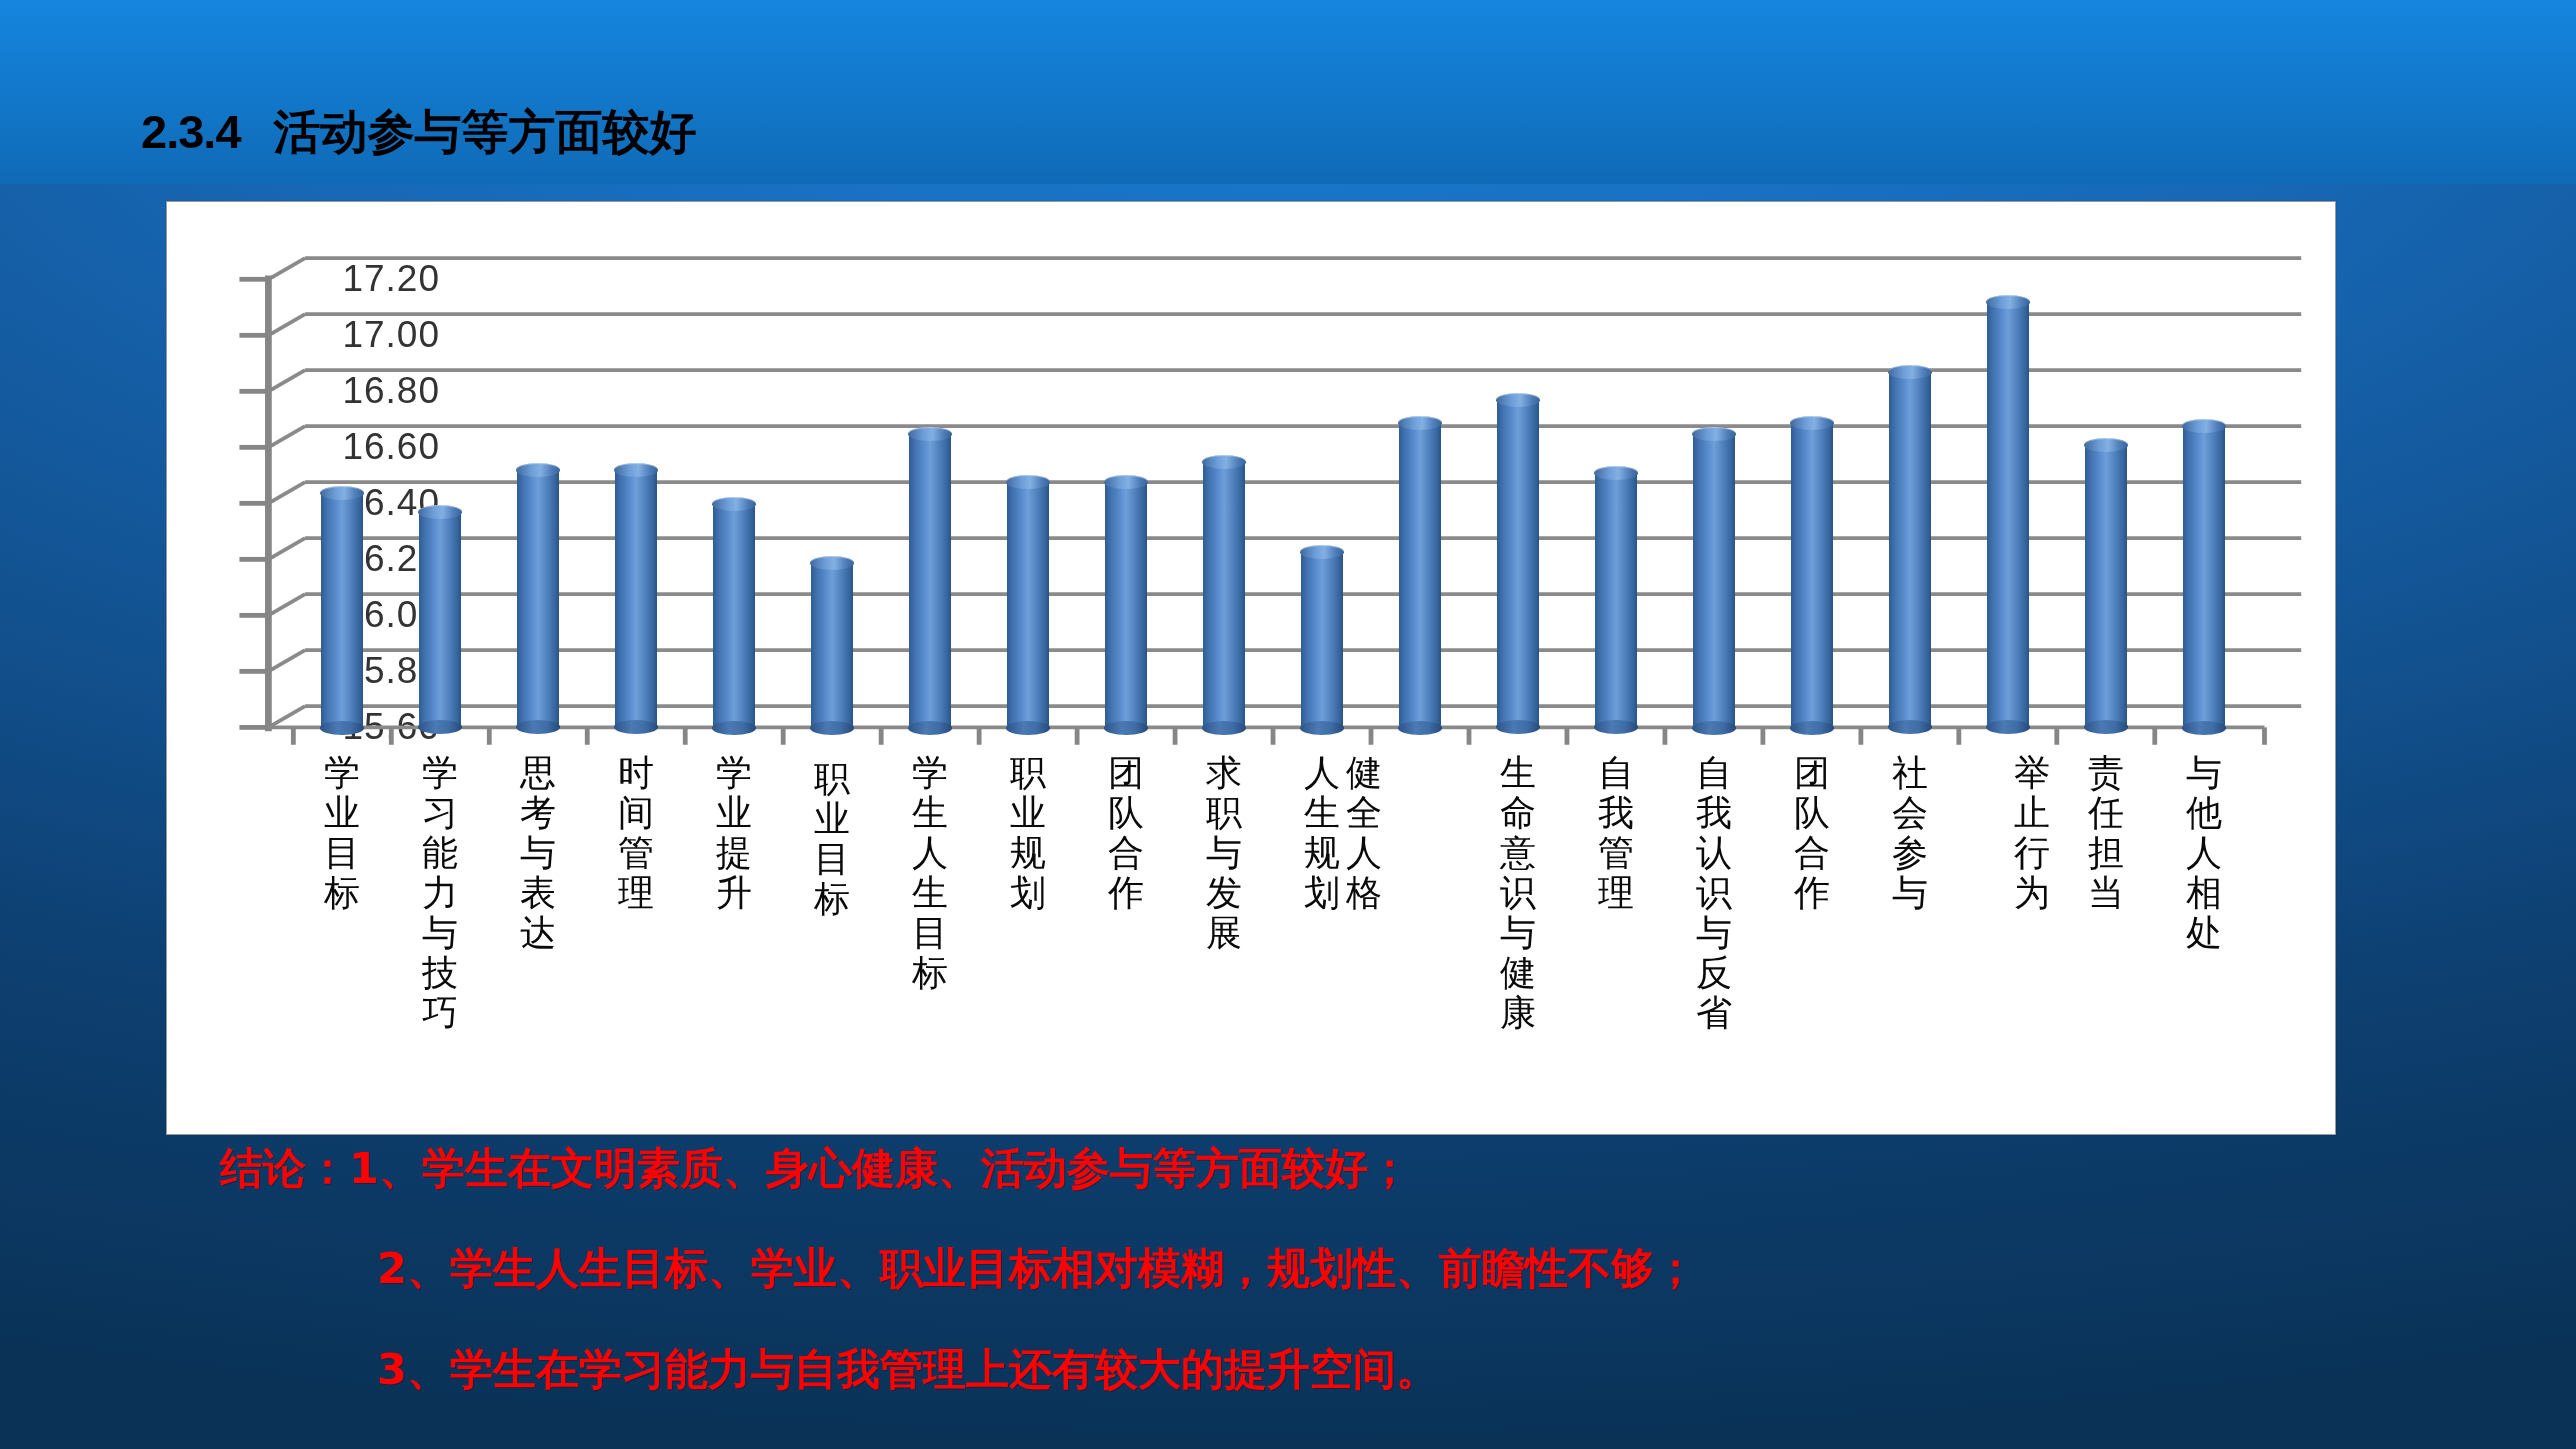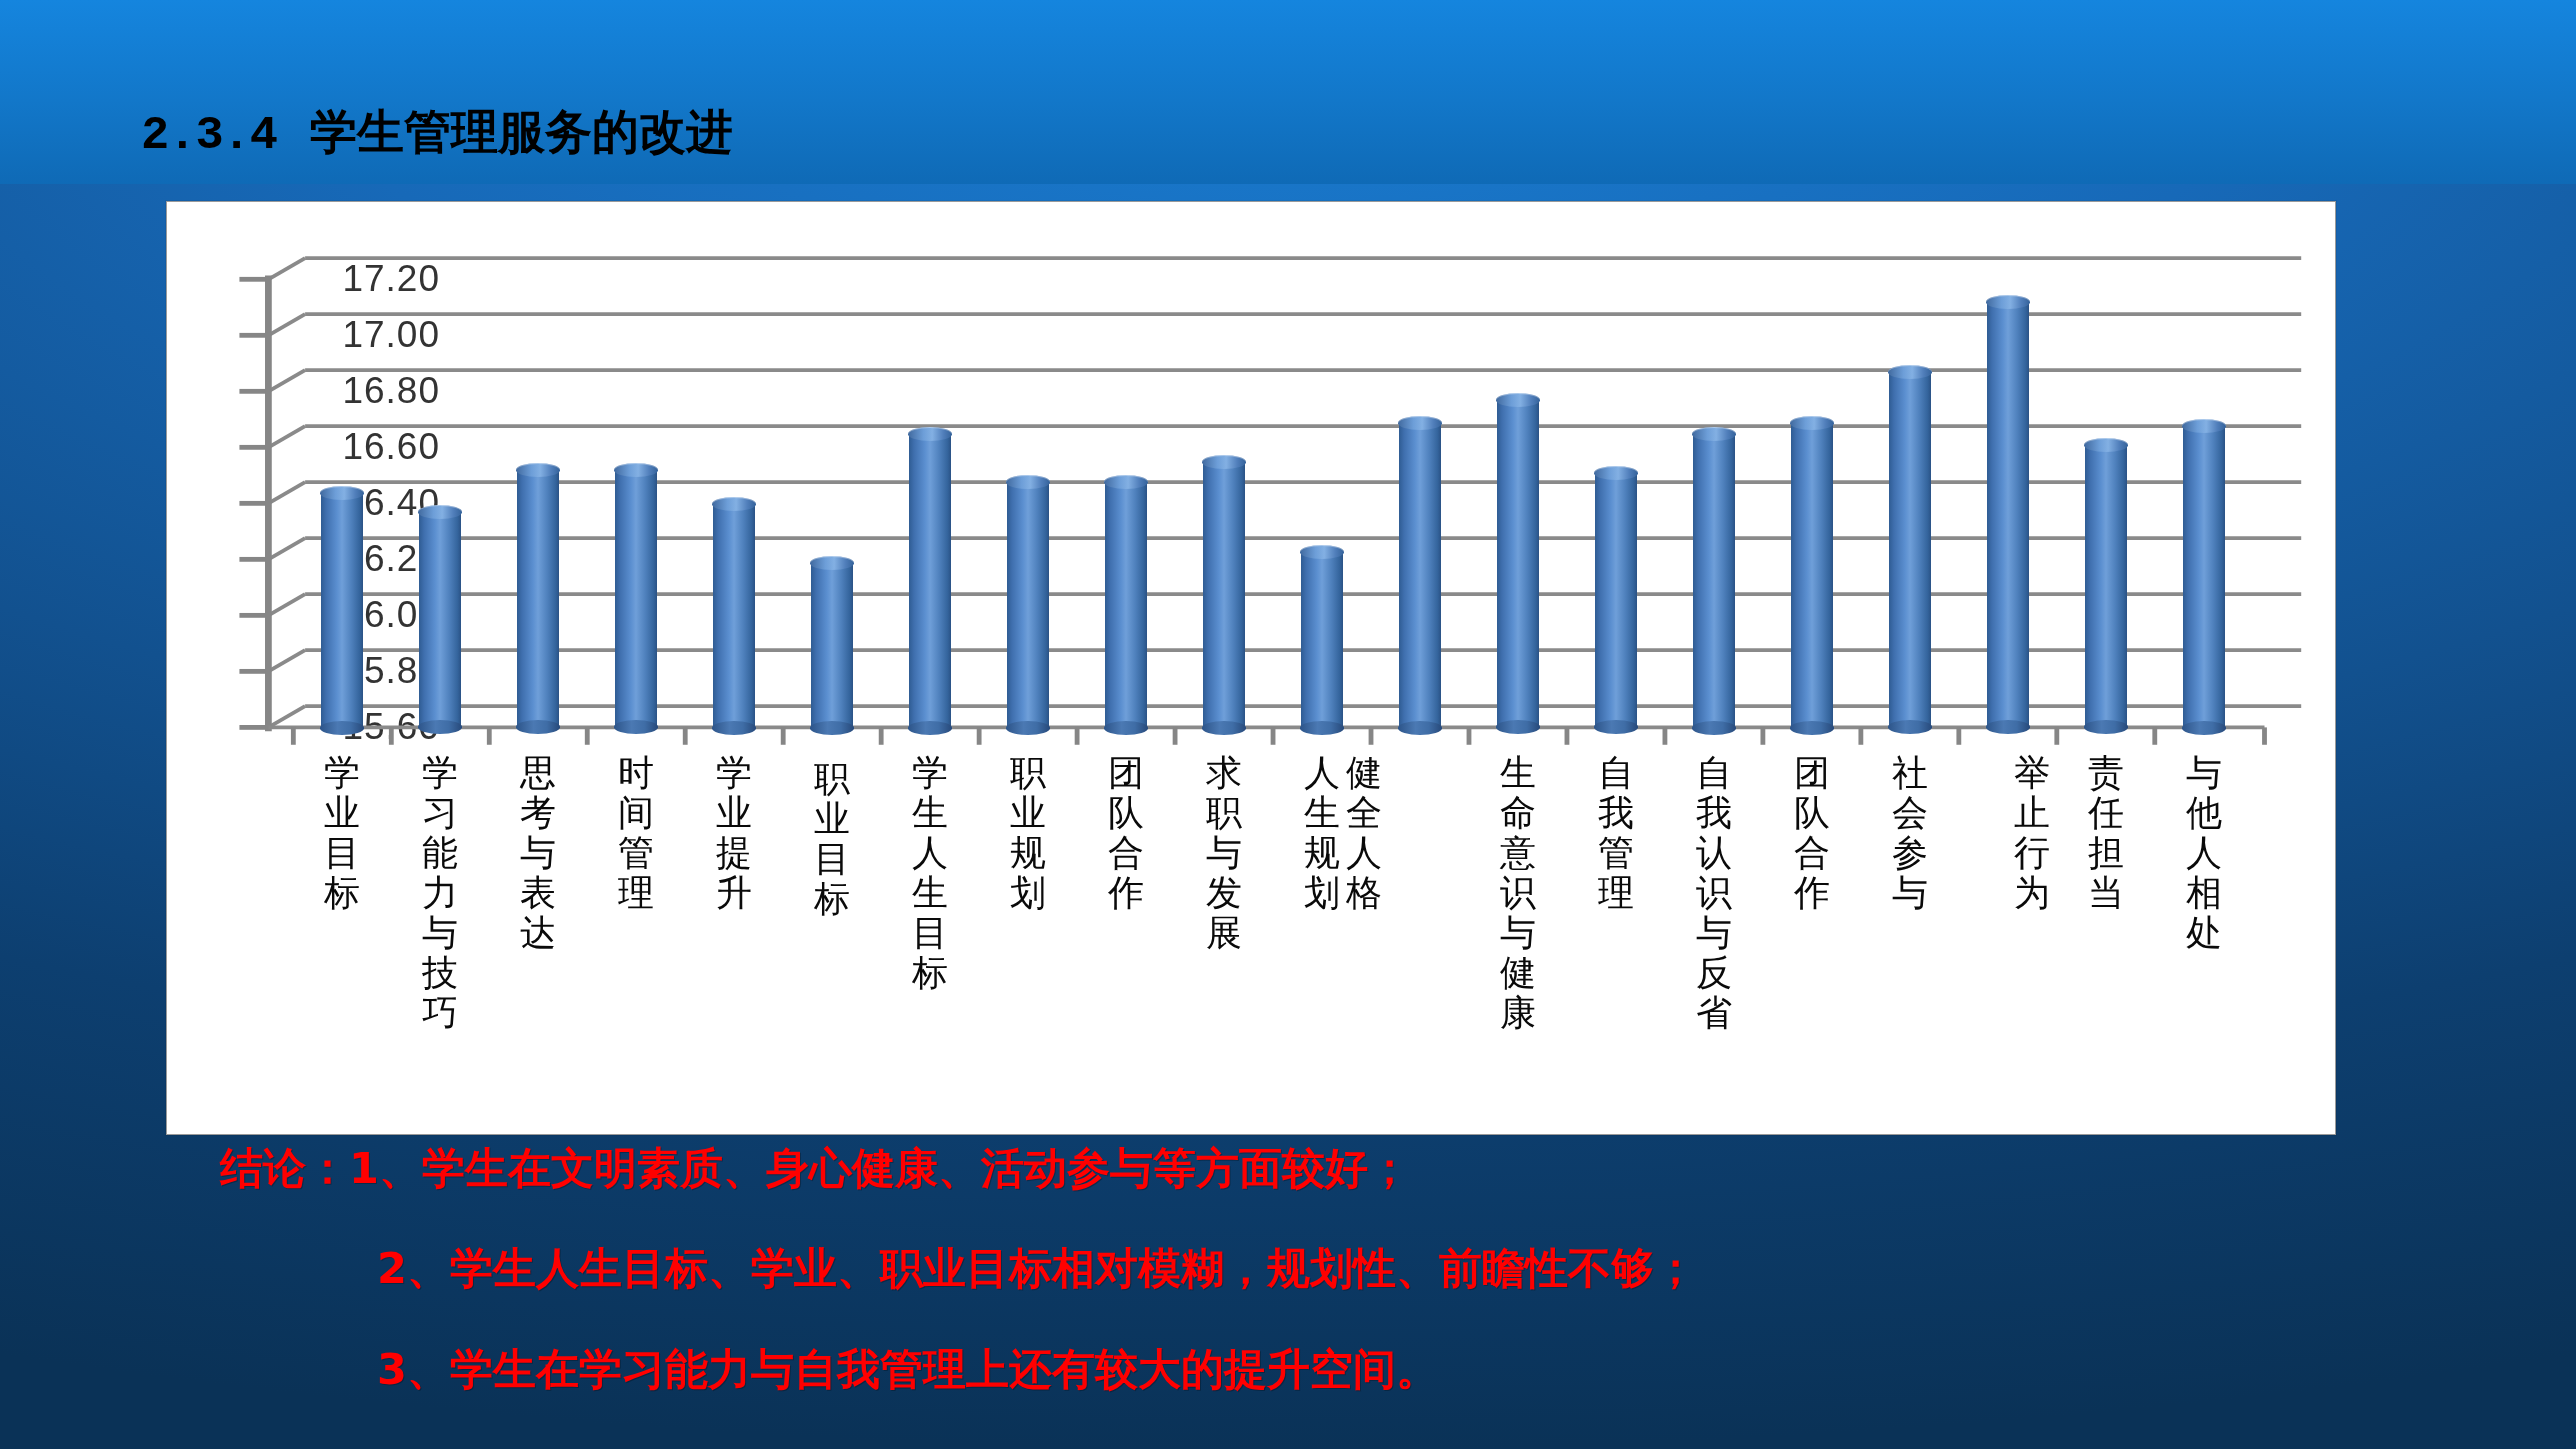--- a/index.html
+++ b/index.html
@@ -18,21 +18,21 @@
     pointer-events:none;
   }
   .slide{ position:absolute; inset:0; }
 
   .title{
     position:absolute; left:141px; top:101px;
     font-size:47px; font-weight:bold; color:#000;
     letter-spacing:0px; white-space:nowrap;
     font-family:"Liberation Sans","DejaVu Sans",sans-serif;
   }
-  .title .num{ letter-spacing:-1px;font-family:Liberation Mono, monospace; }
+  .title .num{ letter-spacing:-1px; }
   .title .gap{ display:inline-block; width:33px; }
 
   
   .chart-frame{
     position:absolute; left:166px; top:201px;
     width:2168px; height:932px;
     background:#ffffff;
     border:1px solid #9a9a9a;
     box-shadow:0 0 0 1px rgba(0,0,0,.05);
   }
@@ -101,21 +101,21 @@
   .cline.l2{ position:absolute; left:377px; top:100px; }
   .cline.l3{ position:absolute; left:377px; top:201px; }
 </style>
 </head>
 <body>
 
 <div class="slide">
   <div class="topglow"></div>
 
   <div class="title">
-    <span class="num">2.3.4</span><span class="gap"></span><span>学生管理服务的改进</span>
+    <span class="num">2.3.4</span><span class="gap"></span><span>活动参与等方面较好</span>
   </div>
 
   <div class="chart-frame">
     <div class="plot">
       <div class="ylabels" id="ylabels">
           <div class="ylab" style="top: 77px;">17.20</div>
           <div class="ylab" style="top: 133px;">17.00</div>
           <div class="ylab" style="top: 189px;">16.80</div>
           <div class="ylab" style="top: 245px;">16.60</div>
           <div class="ylab" style="top: 301px;">16.40</div>

